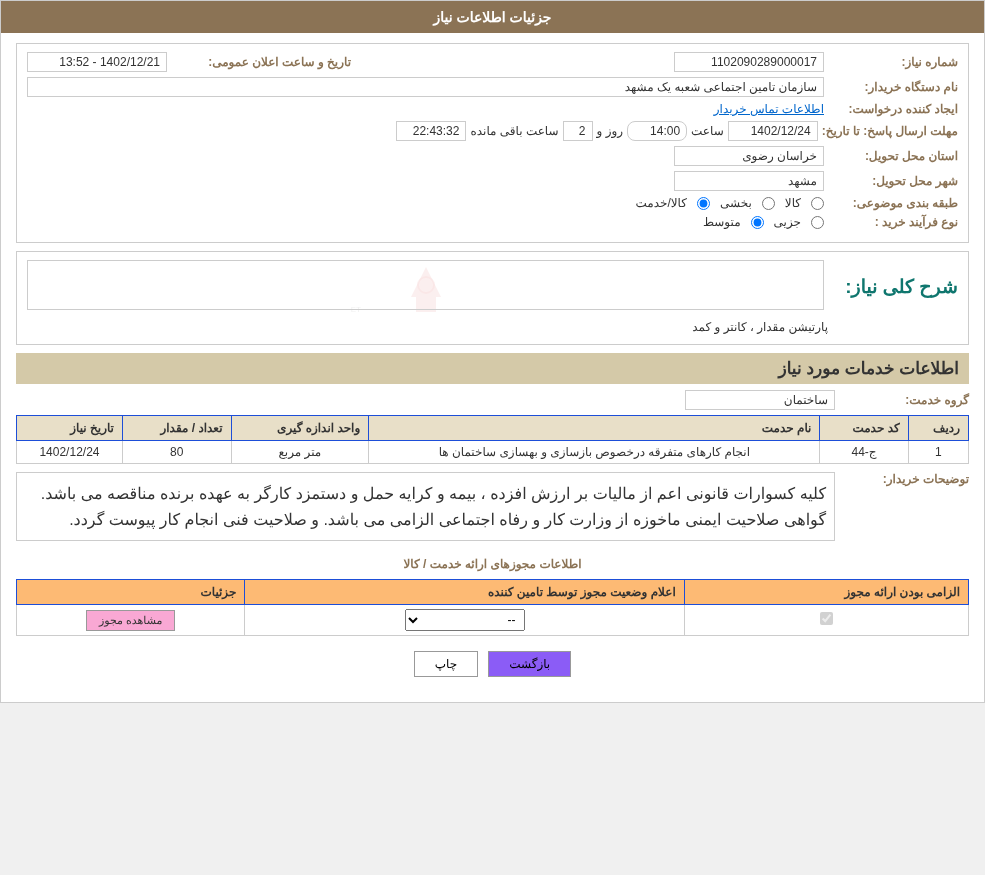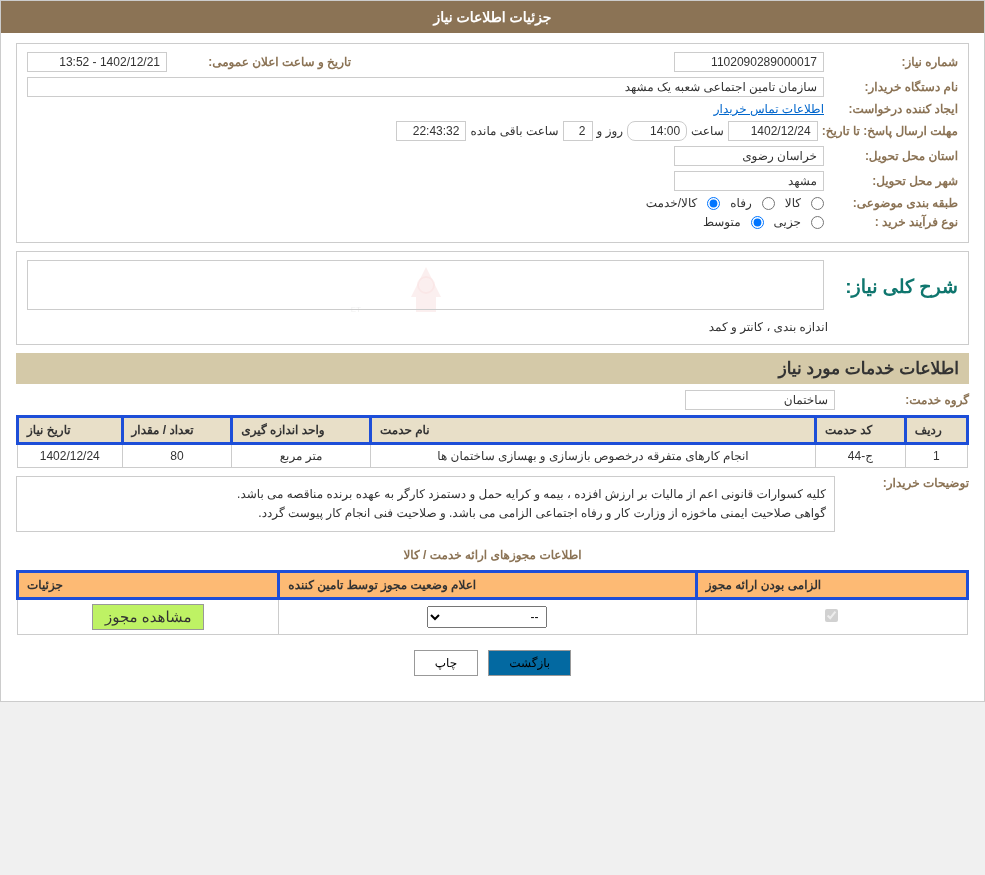--- a/index.html
+++ b/index.html
@@ -87,35 +87,35 @@
       color: #333;
     }
     table {
       width: 100%;
       border-collapse: collapse;
       margin-bottom: 8px;
       font-size: 12px;
     }
     table th {
       background: #e8dfc8;
-      border: 3px solid #1d4ed8;
+      border: 1px solid #1d4ed8;
       padding: 5px 8px;
-      text-align: left;
+      text-align: right;
       font-weight: bold;
     }
     table td {
       border: 1px solid #ccc;
       padding: 4px 8px;
       text-align: center;
     }
     .notes-box {
       border: 1px solid #ccc;
       padding: 8px;
       background: #fff;
-      font-size: 12px;
+      font-size: 16px;
       line-height: 1.6;
       margin-bottom: 8px;
       text-align: right;
       direction: rtl;
     }
     .sub-title {
       color: #8B7355;
       text-align: center;
       font-weight: bold;
       font-size: 12px;
@@ -126,42 +126,42 @@
     }
     .checkbox-cell {
       text-align: center;
     }
     .select-dropdown {
       padding: 2px 4px;
       font-size: 12px;
       min-width: 120px;
     }
     .btn-view {
-      background: #bef264;
+      background: #f9a8d4;
       border: 1px solid #999;
       padding: 3px 12px;
       cursor: pointer;
-      font-size: 15px;
+      font-size: 11px;
       color: #333;
     }
     .footer-buttons {
       display: flex;
       justify-content: center;
       gap: 10px;
       margin: 15px 0;
     }
     .btn-print {
       background: #fff;
       border: 1px solid #999;
       padding: 5px 20px;
       cursor: pointer;
       font-size: 12px;
     }
     .btn-back {
-      background: #0369a1;
+      background: #8b5cf6;
       border: 1px solid #999;
       padding: 5px 20px;
       cursor: pointer;
       font-size: 12px;
       text-align: right;
     }
     .textarea-box {
       border: 1px solid #ccc;
       width: 100%;
       min-height: 50px;
@@ -226,21 +226,21 @@
 
       <div class="form-row">
         <span class="field-label">طبقه بندی موضوعی:</span>
         <div class="radio-group">
           <label class="radio-item">
             <input type="radio" name="category" style="">
             <span>کالا</span>
           </label>
           <label class="radio-item">
             <input type="radio" name="category" style="">
-            <span>رفاه</span>
+            <span>بخشی</span>
           </label>
           <label class="radio-item">
             <input type="radio" name="category" checked="" style="">
             <span>کالا/خدمت</span>
           </label>
         </div>
       </div>
 
       <div class="form-row">
         <span class="field-label">نوع فرآیند خرید :</span>
@@ -267,21 +267,21 @@
             <svg width="150" height="60" viewBox="0 0 150 60">
               <path d="M75,10 L90,40 L60,40 Z" fill="#cc0000" opacity="0.5"></path>
               <rect x="65" y="40" width="20" height="15" fill="#cc0000" opacity="0.5"></rect>
               <ellipse cx="75" cy="28" rx="8" ry="8" fill="none" stroke="#cc0000" stroke-width="2" opacity="0.5"></ellipse>
               <text x="10" y="55" font-size="8" fill="#888">AnahTender.NET</text>
             </svg>
           </div>
           <textarea class="textarea-box" style="position: relative; z-index: 1; background: transparent;"></textarea>
         </div>
       </div>
-      <div style="text-align:right; padding: 2px 130px; font-size:12px;">اندازه بندی ، کانتر و کمد</div>
+      <div style="text-align:right; padding: 2px 130px; font-size:12px;">پارتیشن مقدار ، کانتر و کمد</div>
     </div>
 
     <div>
       <div class="section-title">اطلاعات خدمات مورد نیاز</div>
 
       <div class="form-row">
         <span class="field-label">گروه خدمت:</span>
         <span class="field-value field-value-medium">ساختمان</span>
       </div>
 

